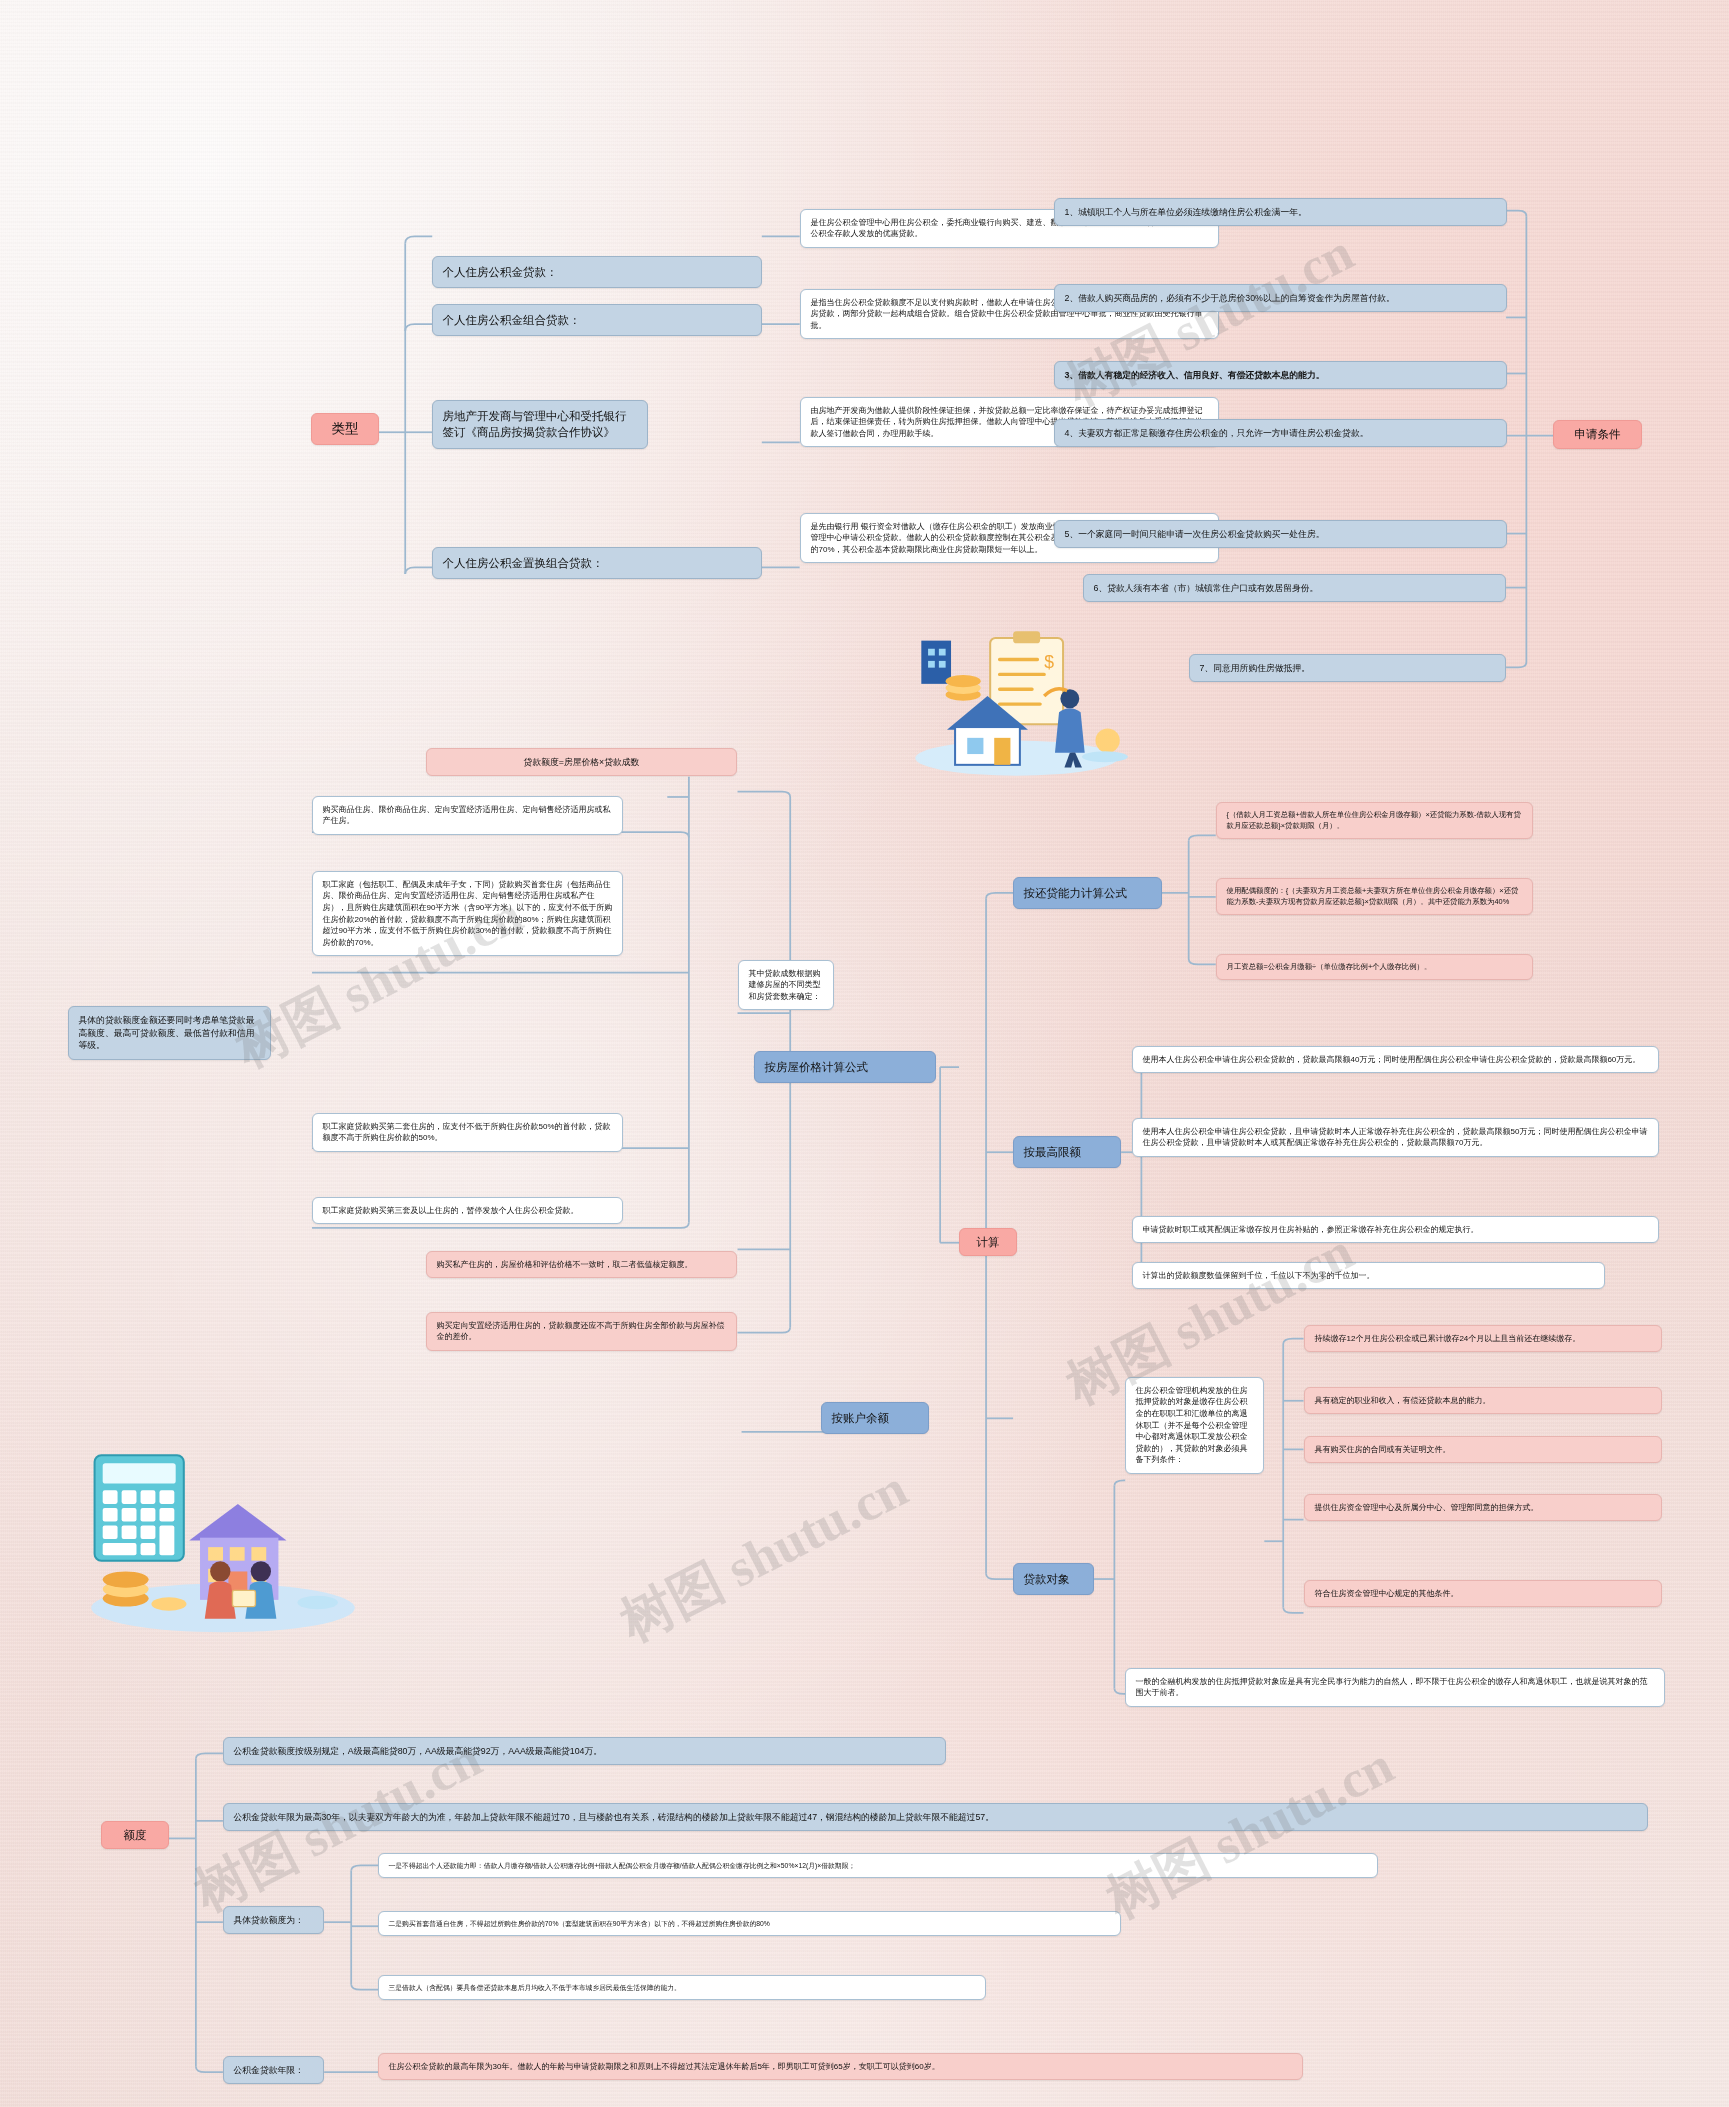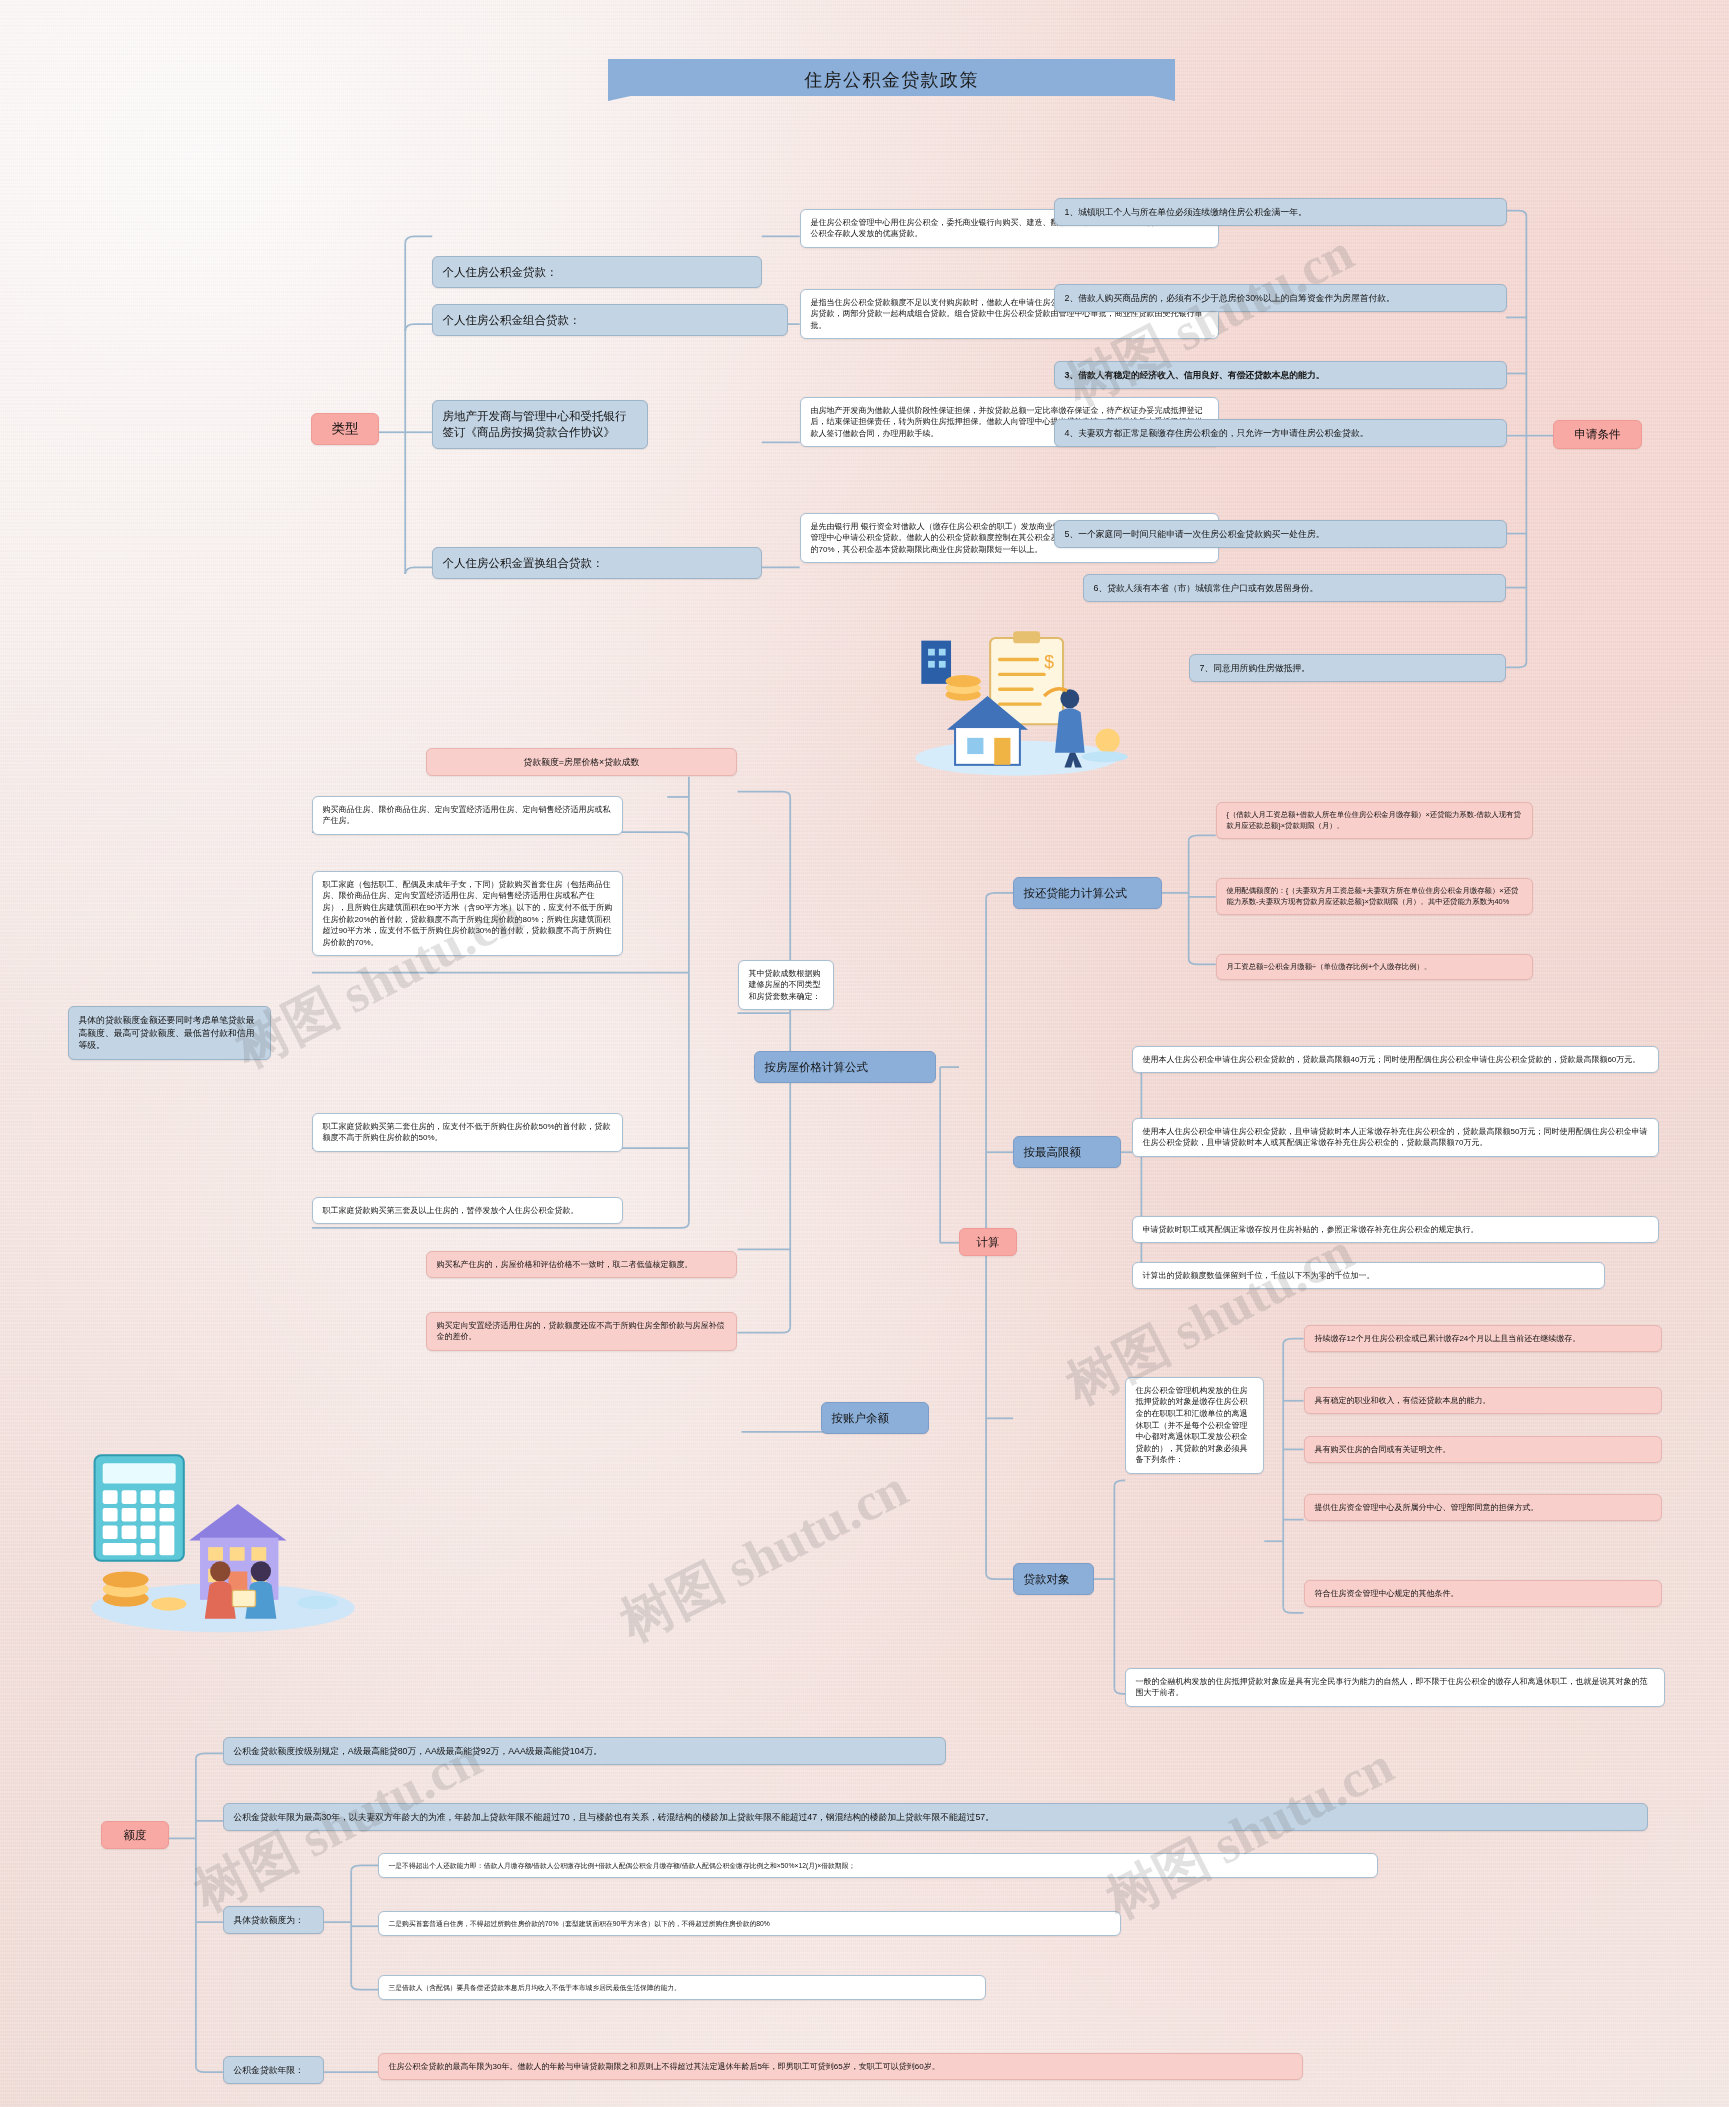--- a/index.html
+++ b/index.html
@@ -180,28 +180,27 @@
     <path d="M520 2770 Q520 2762 534 2762 L560 2762"></path>
     <path d="M520 2852 L560 2852"></path>
     <path d="M520 2938 Q520 2946 534 2946 L560 2946"></path>
 
     <path d="M480 3068 L560 3068"></path>
   </g>
 </svg>
 
 <div id="canvas">
 
-  <div class="title-banner">住房公积金贷款政策</div>
 
   <div class="node pinkbg2 center big" style="left:311px; top:413px; width:68px; padding:5.4px 0;">类型</div>
 
   <div class="node blue mid" style="left:432px; top:216px; width:330px;margin-top:40px;">个人住房公积金贷款：</div>
   <div class="node white xs" style="left:800px; top:209px; width:419px;">是住房公积金管理中心用住房公积金，委托商业银行向购买、建造、翻修、大修自住住房、集资合作建房的住房公积金存款人发放的优惠贷款。</div>
 
-  <div class="node blue mid" style="left:432px; top:304px; width:356px;">个人住房公积金组合贷款：</div>
+  <div class="node blue mid" style="left:432px; top:304px; width:330px;">个人住房公积金组合贷款：</div>
   <div class="node white xs" style="left:800px; top:289px; width:419px;">是指当住房公积金贷款额度不足以支付购房款时，借款人在申请住房公积金贷款同时又向受托银行商业性个人住房贷款，两部分贷款一起构成组合贷款。组合贷款中住房公积金贷款由管理中心审批，商业性贷款由受托银行审批。</div>
 
   <div class="node blue mid" style="left:432px; top:400px; width:216px;">房地产开发商与管理中心和受托银行签订《商品房按揭贷款合作协议》</div>
   <div class="node white xs" style="left:800px; top:397px; width:419px;">由房地产开发商为借款人提供阶段性保证担保，并按贷款总额一定比率缴存保证金，待产权证办妥完成抵押登记后，结束保证担保责任，转为所购住房抵押担保。借款人向管理中心提出贷款申请，获得批准后由受托银行与借款人签订借款合同，办理用款手续。</div>
 
   <div class="node blue mid" style="left:432px; top:547px; width:330px;">个人住房公积金置换组合贷款：</div>
   <div class="node white xs" style="left:800px; top:513px; width:419px;">是先由银行用 银行资金对借款人（缴存住房公积金的职工）发放商业性住房贷款后，再由受托银行代理借款人向管理中心申请公积金贷款。借款人的公积金贷款额度控制在其公积金基本贷款额度内且不超过商业住房贷款金额的70%，其公积金基本贷款期限比商业住房贷款期限短一年以上。</div>
 
   <div class="node pinkbg2 center mid" style="left:1553px; top:420px; width:89px; padding:5.4px 0;">申请条件</div>
 

